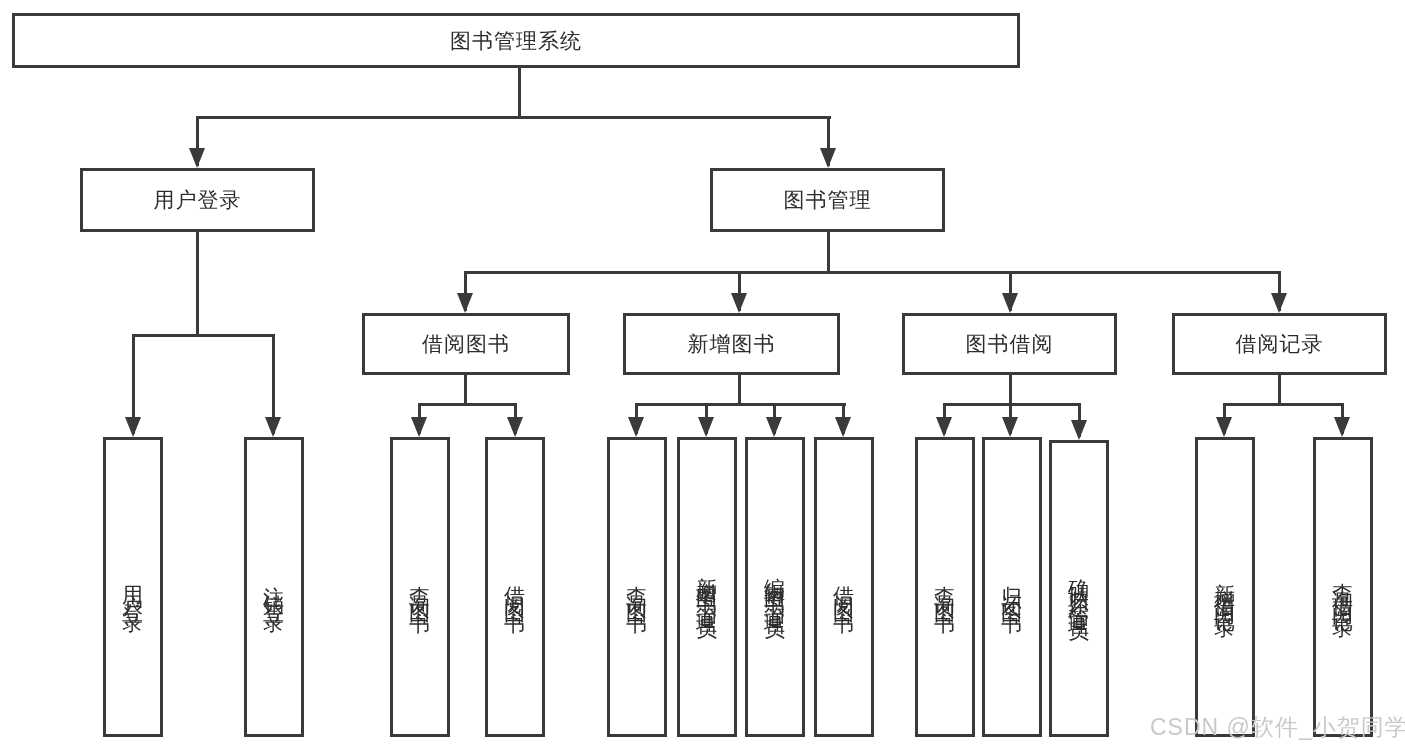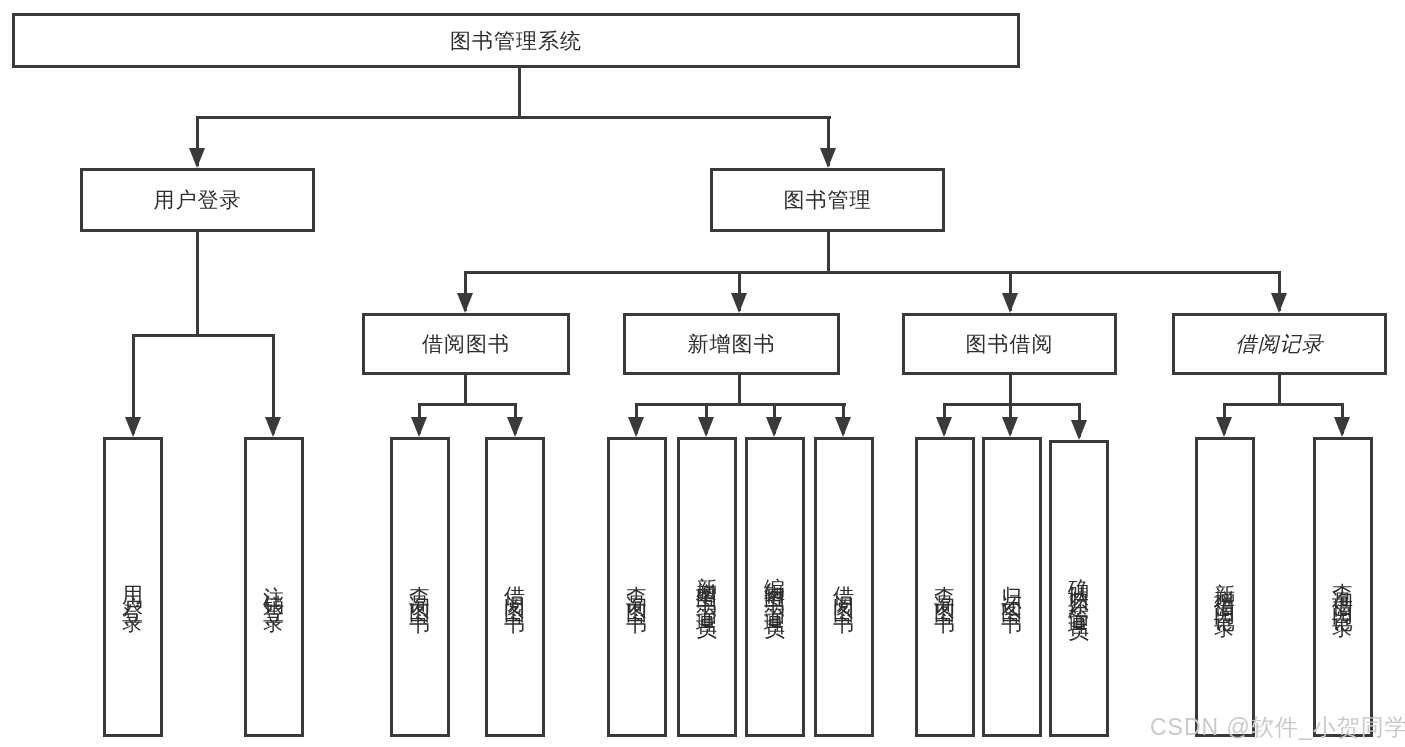--- a/index.html
+++ b/index.html
@@ -74,21 +74,21 @@
 
   <div class="box" style="left:362px;top:313px;width:208px;height:62px;">
     <span>借阅图书</span>
   </div>
   <div class="box" style="left:623px;top:313px;width:217px;height:62px;">
     <span>新增图书</span>
   </div>
   <div class="box" style="left:902px;top:313px;width:215px;height:62px;">
     <span>图书借阅</span>
   </div>
-  <div class="box" style="left:1172px;top:313px;width:215px;height:62px;font-style:italic;">
+  <div class="box" style="left:1172px;top:313px;width:215px;height:62px;">
     <span>借阅记录</span>
   </div>
 
   <div class="vline" style="left:464px;top:375px;height:31px;"></div>
   <div class="hline" style="left:418px;top:403px;width:99px;"></div>
   <div class="vline" style="left:418px;top:403px;height:31px;"></div>
   <div class="arrow" style="left:411px;top:417px;"></div>
   <div class="vline" style="left:514px;top:403px;height:31px;"></div>
   <div class="arrow" style="left:507px;top:417px;"></div>
 

